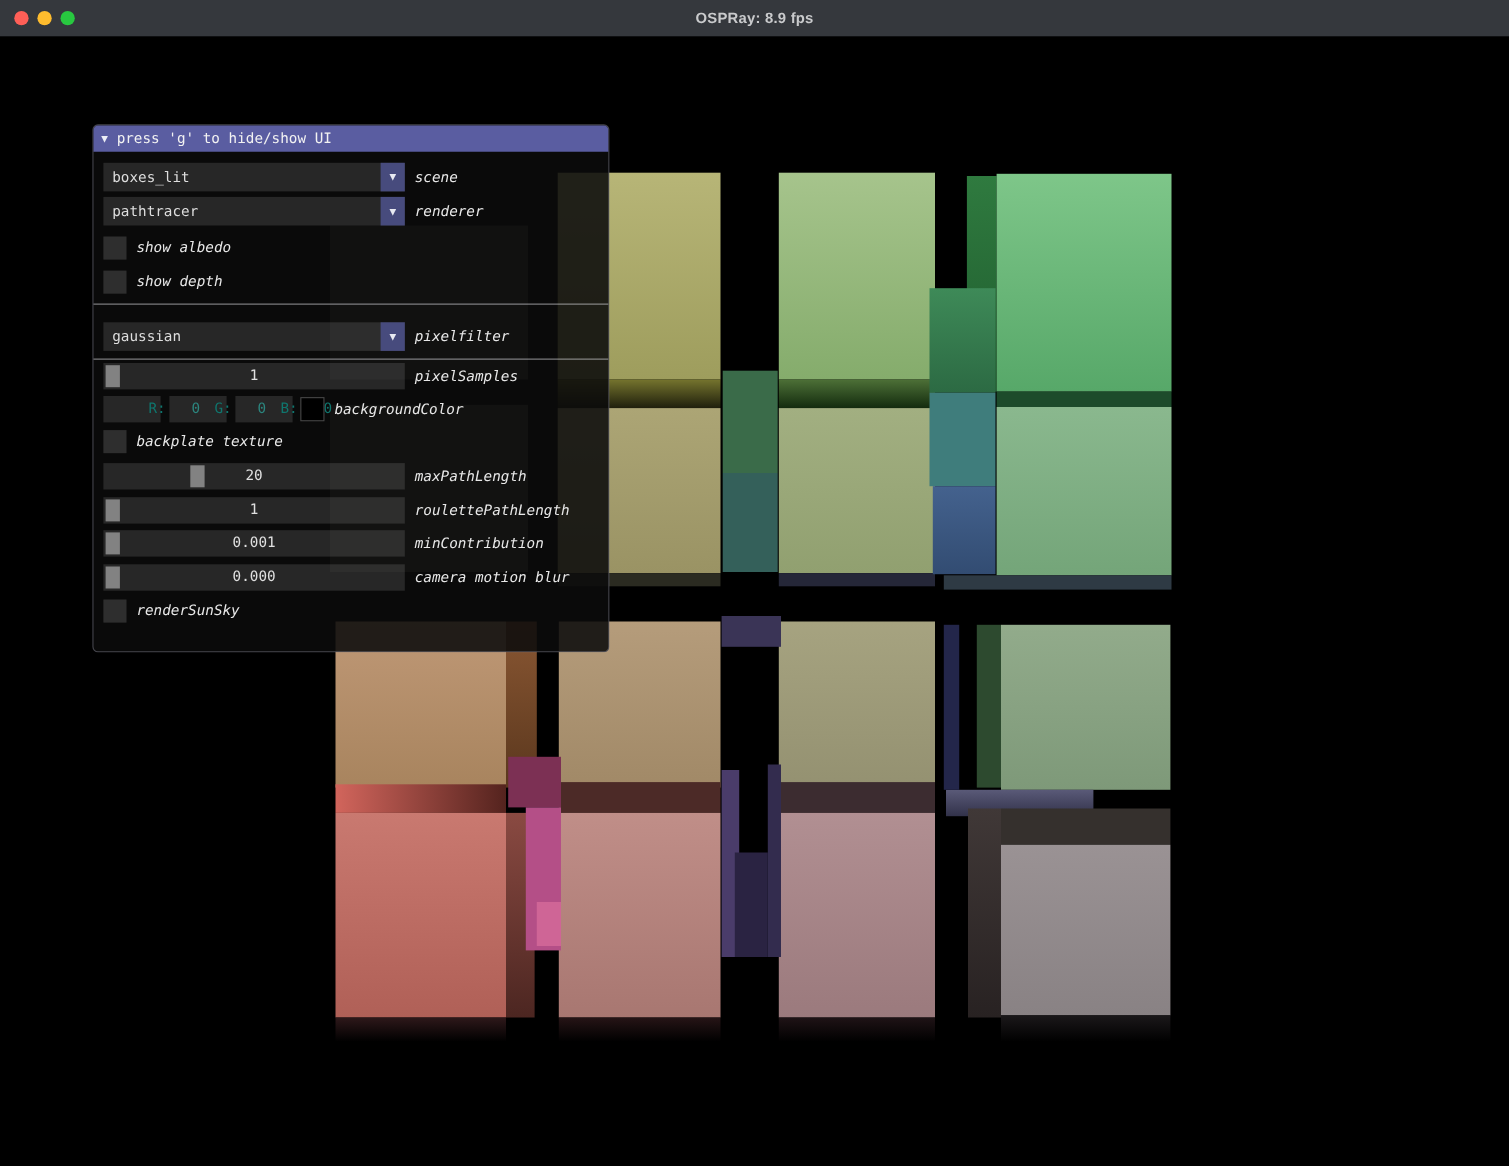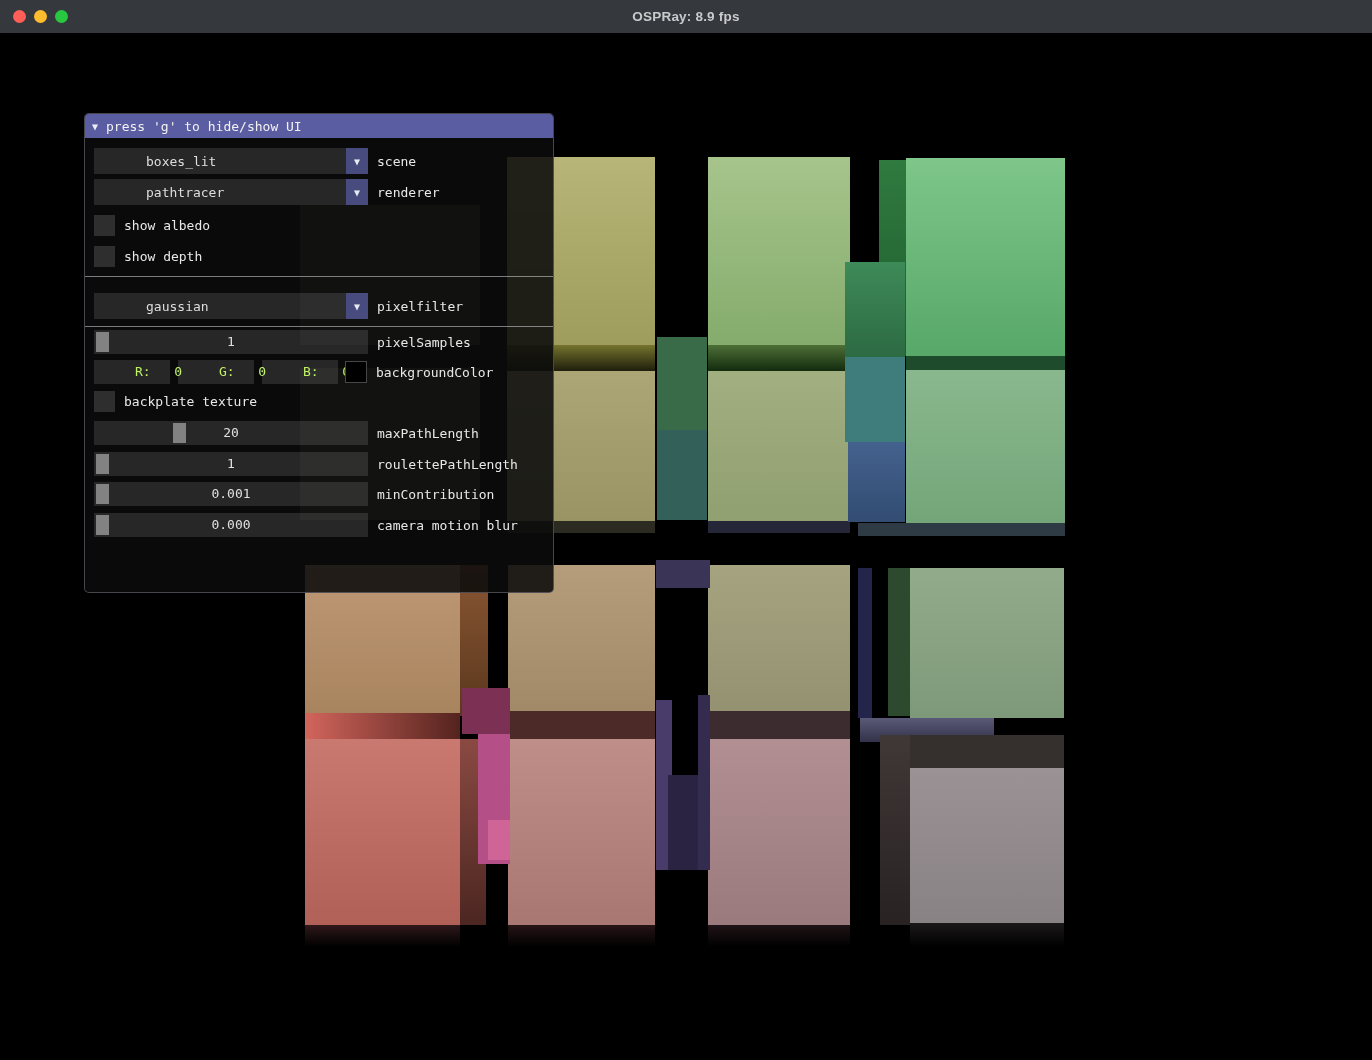--- a/index.html
+++ b/index.html
@@ -27,38 +27,38 @@
   .panel { position:absolute; left:84px; top:80px; width:470px; height:480px;
            background:rgba(11,11,11,0.88);
            border:1px solid rgba(145,145,160,0.45); border-radius:5px; }
   .panel-title { height:24px; background:var(--panel-title-bg,#5a5da1);
                  border-radius:4px 4px 0 0; display:flex; align-items:center;
                  color:#f2f2f2; }
   .panel-title .tri { font-size:10px; margin:0 8px 0 7px; color:#eceef6; }
   .panel-body { padding:0 9px; }
 
   .row { display:flex; align-items:center; position:relative; }
-  .lbl { margin-left:9px; color:#e8e8e8; white-space:nowrap; }
+  .lbl { margin-left:9px; color:#e8e8e8; white-space:nowrap;font-style:italic; }
 
   .combo { width:274px; height:26px; background:rgba(255,255,255,0.12);
-           display:flex; align-items:center; position:relative;padding-left:44px; }
+           display:flex; align-items:center; position:relative; }
   .combo-text { padding-left:8px; color:#dedede; }
   .combo-btn { position:absolute; right:0; top:0; width:22px; height:26px;
                background:var(--widget-button,#474b7d); display:flex;
                align-items:center; justify-content:center;
                font-size:10px; color:#e8eaf2; }
 
   .cb { width:21px; height:21px; background:rgba(255,255,255,0.15); display:inline-block; flex:none; }
 
   .slider { width:274px; height:24px; background:rgba(255,255,255,0.12); position:relative; flex:none; }
   .grab { position:absolute; top:2px; width:13px; height:20px; background:#828282; }
   .sval { position:absolute; inset:0; text-align:center; line-height:24px; color:#e0e0e0; }
 
-  .drag-cell { width:76px; height:24px; background:rgba(255,255,255,0.12); margin-right:8px;
-               text-align:center; line-height:24px; white-space:pre; color:#bef264; flex:none;padding-left:41px; }
+  .drag-cell { width:52px; height:24px; background:rgba(255,255,255,0.12); margin-right:8px;
+               text-align:center; line-height:24px; white-space:pre; color:#0f766e; flex:none;padding-left:41px; }
   .swatch { width:22px; height:22px; margin-left:-1px; border:1px solid rgba(255,255,255,0.28); flex:none; }
 
   .sep { height:0; border-top:1px solid rgba(235,235,240,0.5); margin-left:-9px; margin-right:-9px; }
 
   .mt3{margin-top:3px}.mt4{margin-top:16px}.mt5{margin-top:5px}.mt6{margin-top:6px}
   .mt7{margin-top:7px}.mt8{margin-top:8px}.mt9{margin-top:9px}.mt10{margin-top:10px}
 </style>
 </head>
 <body>
 
@@ -216,17 +216,21 @@
         </div>
 
         <div class="row mt7">
           <div class="slider">
             <span class="grab" style="left: 2px;"></span>
             <span class="sval">0.000</span>
           </div>
           <span class="lbl">camera motion blur</span>
         </div>
 
+        <div class="row mt8">
+          <span class="cb"></span>
+          <span class="lbl">renderSunSky</span>
+        </div>
 
       </div>
     </div>
   </div>
 </div>
 
 </body></html>

